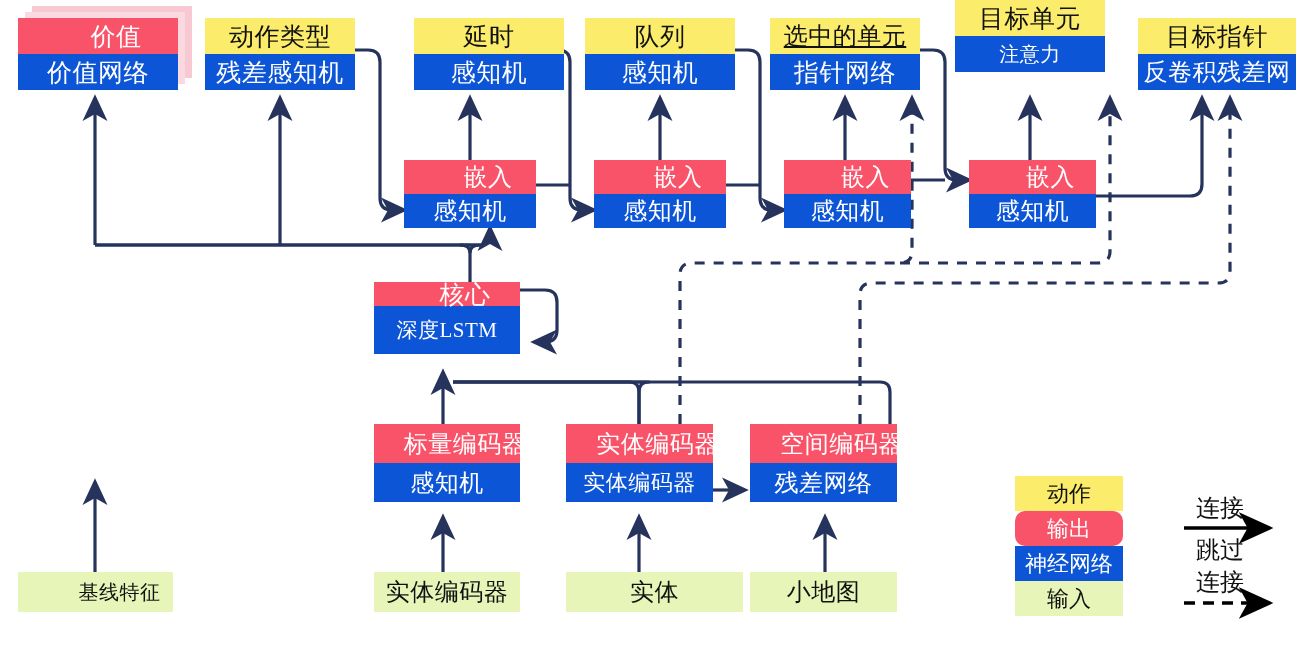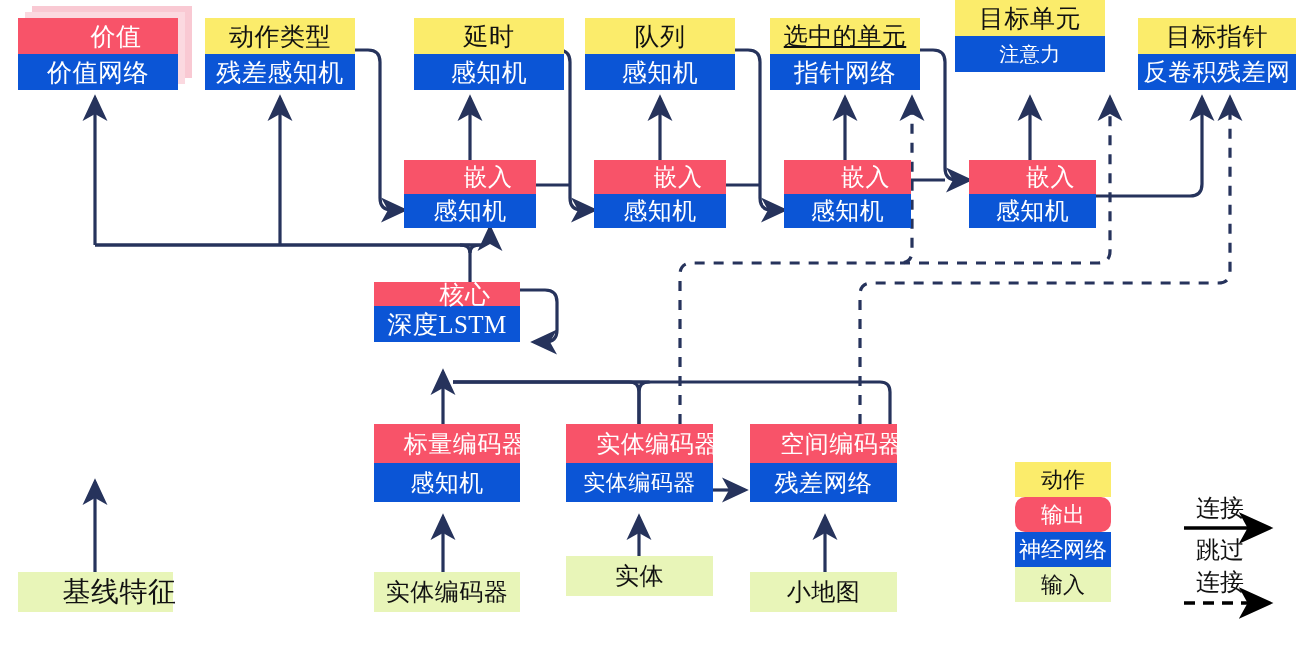--- a/index.html
+++ b/index.html
@@ -159,50 +159,50 @@
     <div class="band out" style="height:34px;font-size:24px;">嵌入</div>
     <div class="band net" style="height:34px;font-size:24px;">感知机</div>
   </div>
   <div class="node" style="left:969px;top:160px;width:127px;height:68px;">
     <div class="band out" style="height:34px;font-size:24px;">嵌入</div>
     <div class="band net" style="height:34px;font-size:24px;">感知机</div>
   </div>
 
   <div class="node" style="left:374px;top:282px;width:146px;height:78px;">
     <div class="band out" style="height:24px;font-size:25px;">核心</div>
-    <div class="band net" style="height:36px;font-size:25px;">深度LSTM</div>
+    <div class="band net" style="height:48px;font-size:21px;">深度LSTM</div>
   </div>
 
   <div class="node" style="left:374px;top:424px;width:146px;height:78px;">
     <div class="band out" style="height:39px;font-size:24px;">标量编码器</div>
     <div class="band net" style="height:39px;font-size:24px;">感知机</div>
   </div>
   <div class="node" style="left:566px;top:424px;width:147px;height:78px;">
     <div class="band out" style="height:39px;font-size:24px;">实体编码器</div>
     <div class="band net" style="height:39px;font-size:22px;">实体编码器</div>
   </div>
   <div class="node" style="left:750px;top:424px;width:147px;height:78px;">
     <div class="band out" style="height:39px;font-size:24px;">空间编码器</div>
     <div class="band net" style="height:39px;font-size:24px;">残差网络</div>
   </div>
 
   <div class="node" style="left:18px;top:572px;width:155px;height:40px;">
-    <div class="band inp" style="height:40px;font-size:28px;padding-left:48px;">基线特征</div>
+    <div class="band inp" style="height:40px;font-size:20px;padding-left:48px;">基线特征</div>
   </div>
   <div class="node" style="left:374px;top:572px;width:146px;height:40px;">
     <div class="band inp" style="height:40px;font-size:24px;">实体编码器</div>
   </div>
-  <div class="node" style="left:566px;top:556px;width:147px;height:40px;">
+  <div class="node" style="left:566px;top:572px;width:177px;height:40px;">
     <div class="band inp" style="height:40px;font-size:24px;">实体</div>
   </div>
   <div class="node" style="left:750px;top:572px;width:147px;height:40px;">
     <div class="band inp" style="height:40px;font-size:24px;">小地图</div>
   </div>
 
-  <div id="legend-swatch" style="left:1015px;top:462px;width:96px;height:140px;">
+  <div id="legend-swatch" style="left:1015px;top:476px;width:108px;height:140px;">
     <div class="lg-band act" style="height:35px;font-size:22px;background:#FBEC6B;color:#111;">动作</div>
     <div class="lg-band out" style="height:35px;font-size:22px;background:#F85369;color:#fff;border-radius:10px;">输出</div>
     <div class="lg-band net" style="height:35px;font-size:22px;background:#0B55D6;color:#fff;">神经网络</div>
     <div class="lg-band inp" style="height:35px;font-size:22px;background:#E8F5B8;color:#111;">输入</div>
   </div>
 
   <div class="arrow-label" style="left:1196px;top:496px;font-size:24px;">连接</div>
   <div class="arrow-label" style="left:1196px;top:538px;font-size:24px;">跳过</div>
   <div class="arrow-label" style="left:1196px;top:570px;font-size:24px;">连接</div>
 

